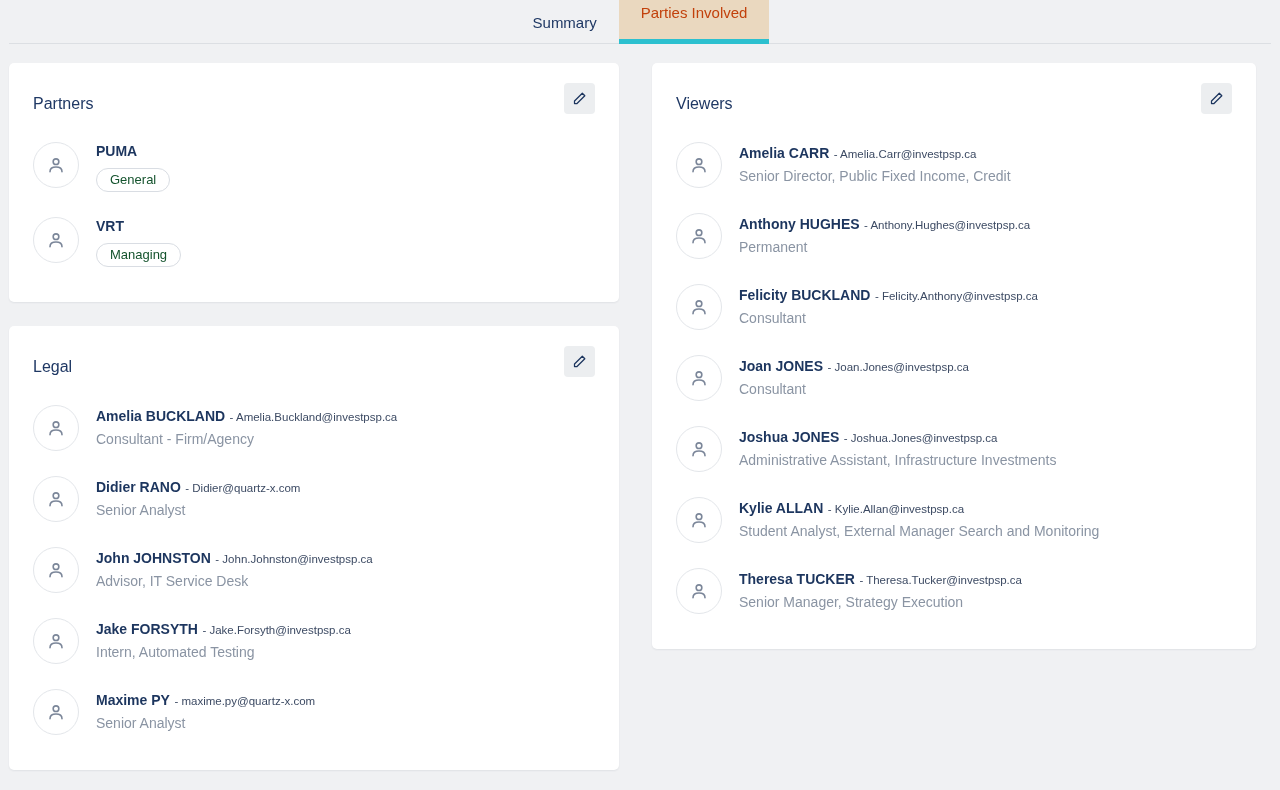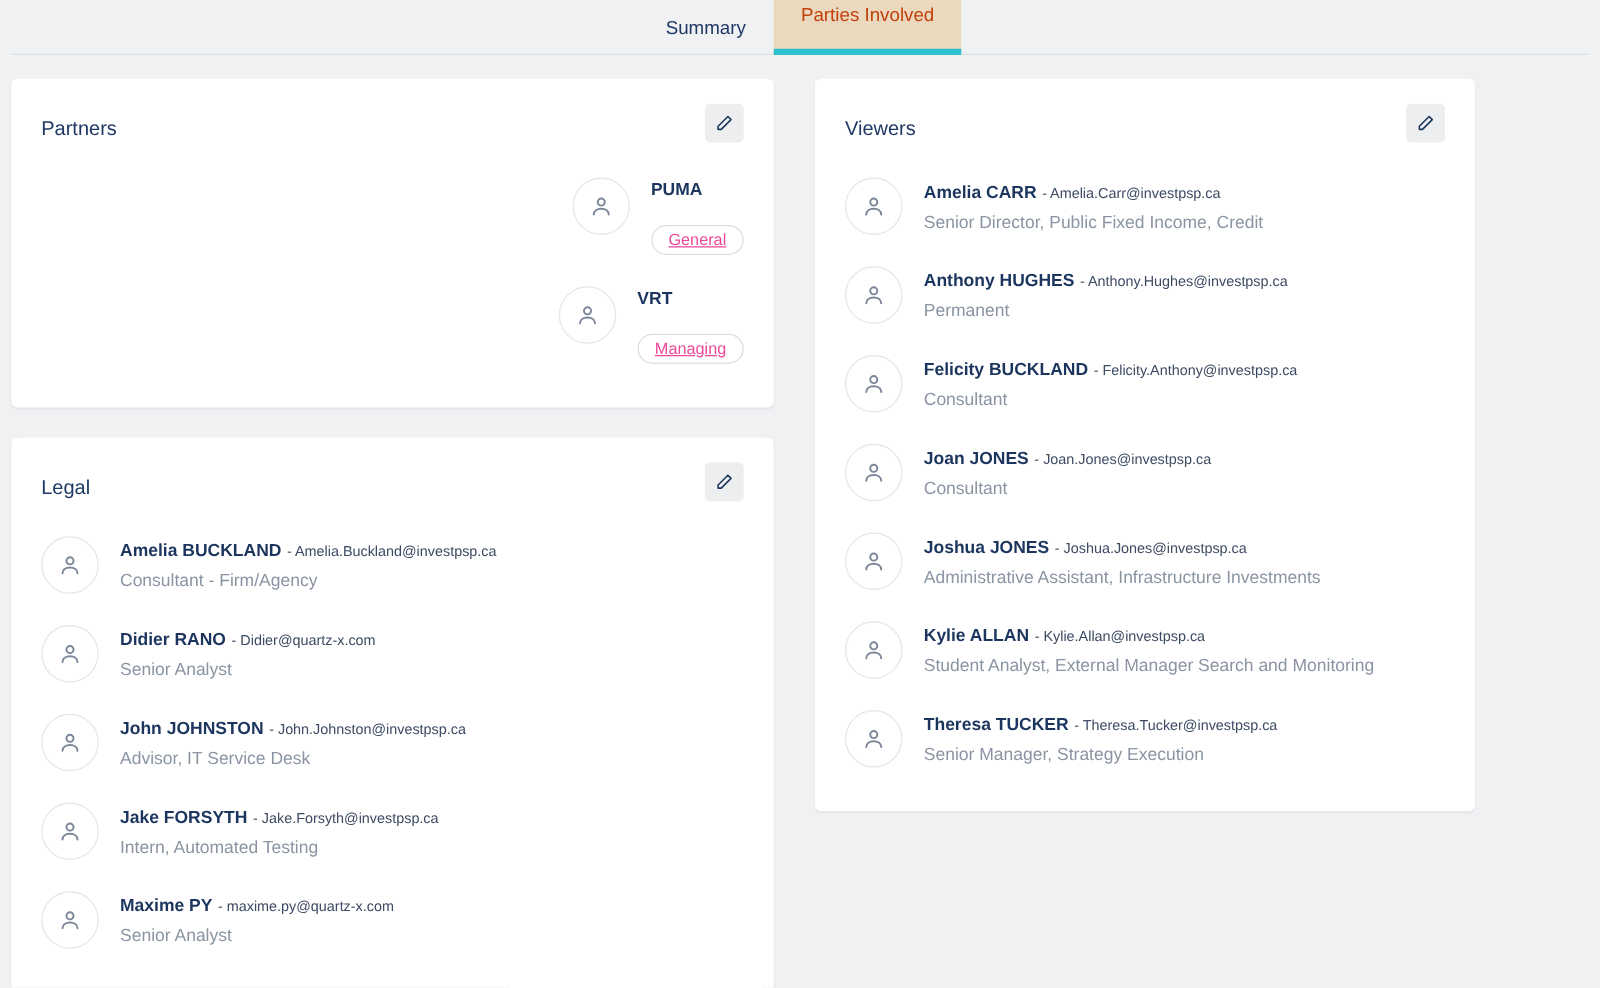--- a/index.html
+++ b/index.html
@@ -54,21 +54,21 @@
 
   
   .content {
     display: flex;
     align-items: flex-start;
     padding: 19px 9px 0 9px;
     gap: 33px;
     box-sizing: border-box;
   }
   .col-left { width: 610px; flex: none; }
-  .col-right { width: 528px; flex: none; }
+  .col-right { width: 604px; flex: none; }
 
   
   .card {
     background: #ffffff;
     border-radius: 5px;
     box-shadow: 0 1px 2px rgba(20,30,60,0.07);
     padding: 20px 24px 22px 24px;
     box-sizing: border-box;
     margin-bottom: 24px;
     position: relative;
@@ -142,39 +142,37 @@
     line-height: 20px;
     margin-top: 3px;
     white-space: nowrap;
   }
 
   
   .org {
     display: flex;
     align-items: flex-start;
     padding: 12px 0 13px 0;
-    justify-content: flex-end;
   }
   .org-body { padding-top: 0; }
   .org-name {
     font-size: 14px;
     font-weight: bold;
     color: #1c355e;
     line-height: 18px;
   }
   .chip {
     display: inline-block;
-    margin-top: 20px;
+    margin-top: 8px;
     padding: 3px 13px 4px 13px;
     border: 1px solid #d9dde3;
     border-radius: 12px;
     font-size: 13px;
-    color: #ec4899;
+    color: #14532d;
     line-height: 15px;
-    text-decoration: underline;
   }
 </style>
 </head>
 <body>
 
 <div class="tabbar">
   <div class="tabbar-divider"></div>
   <div class="tab">Summary</div>
   <div class="tab active">Parties Involved</div>
 </div>

